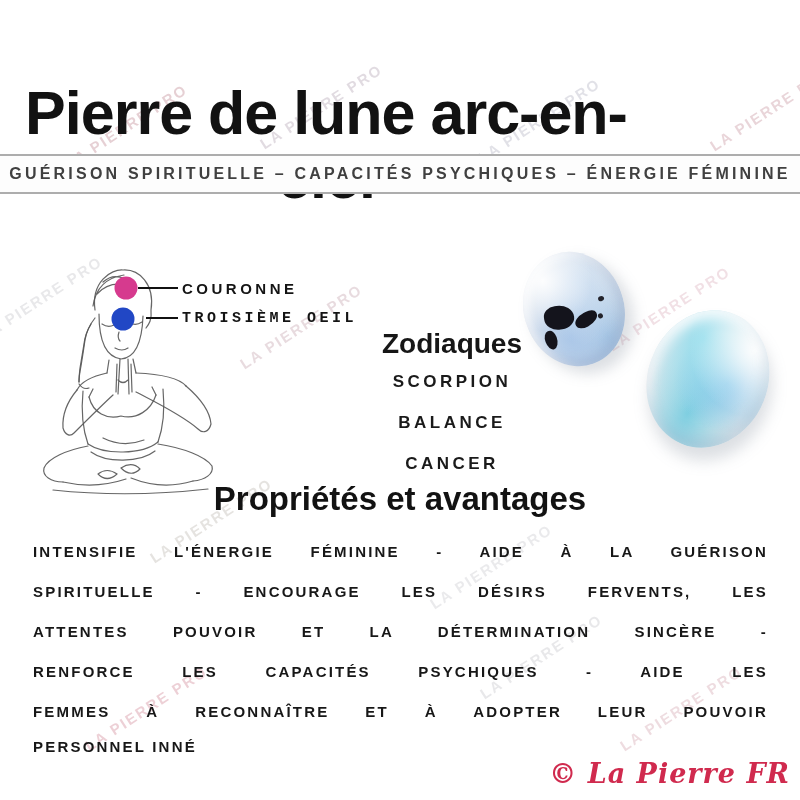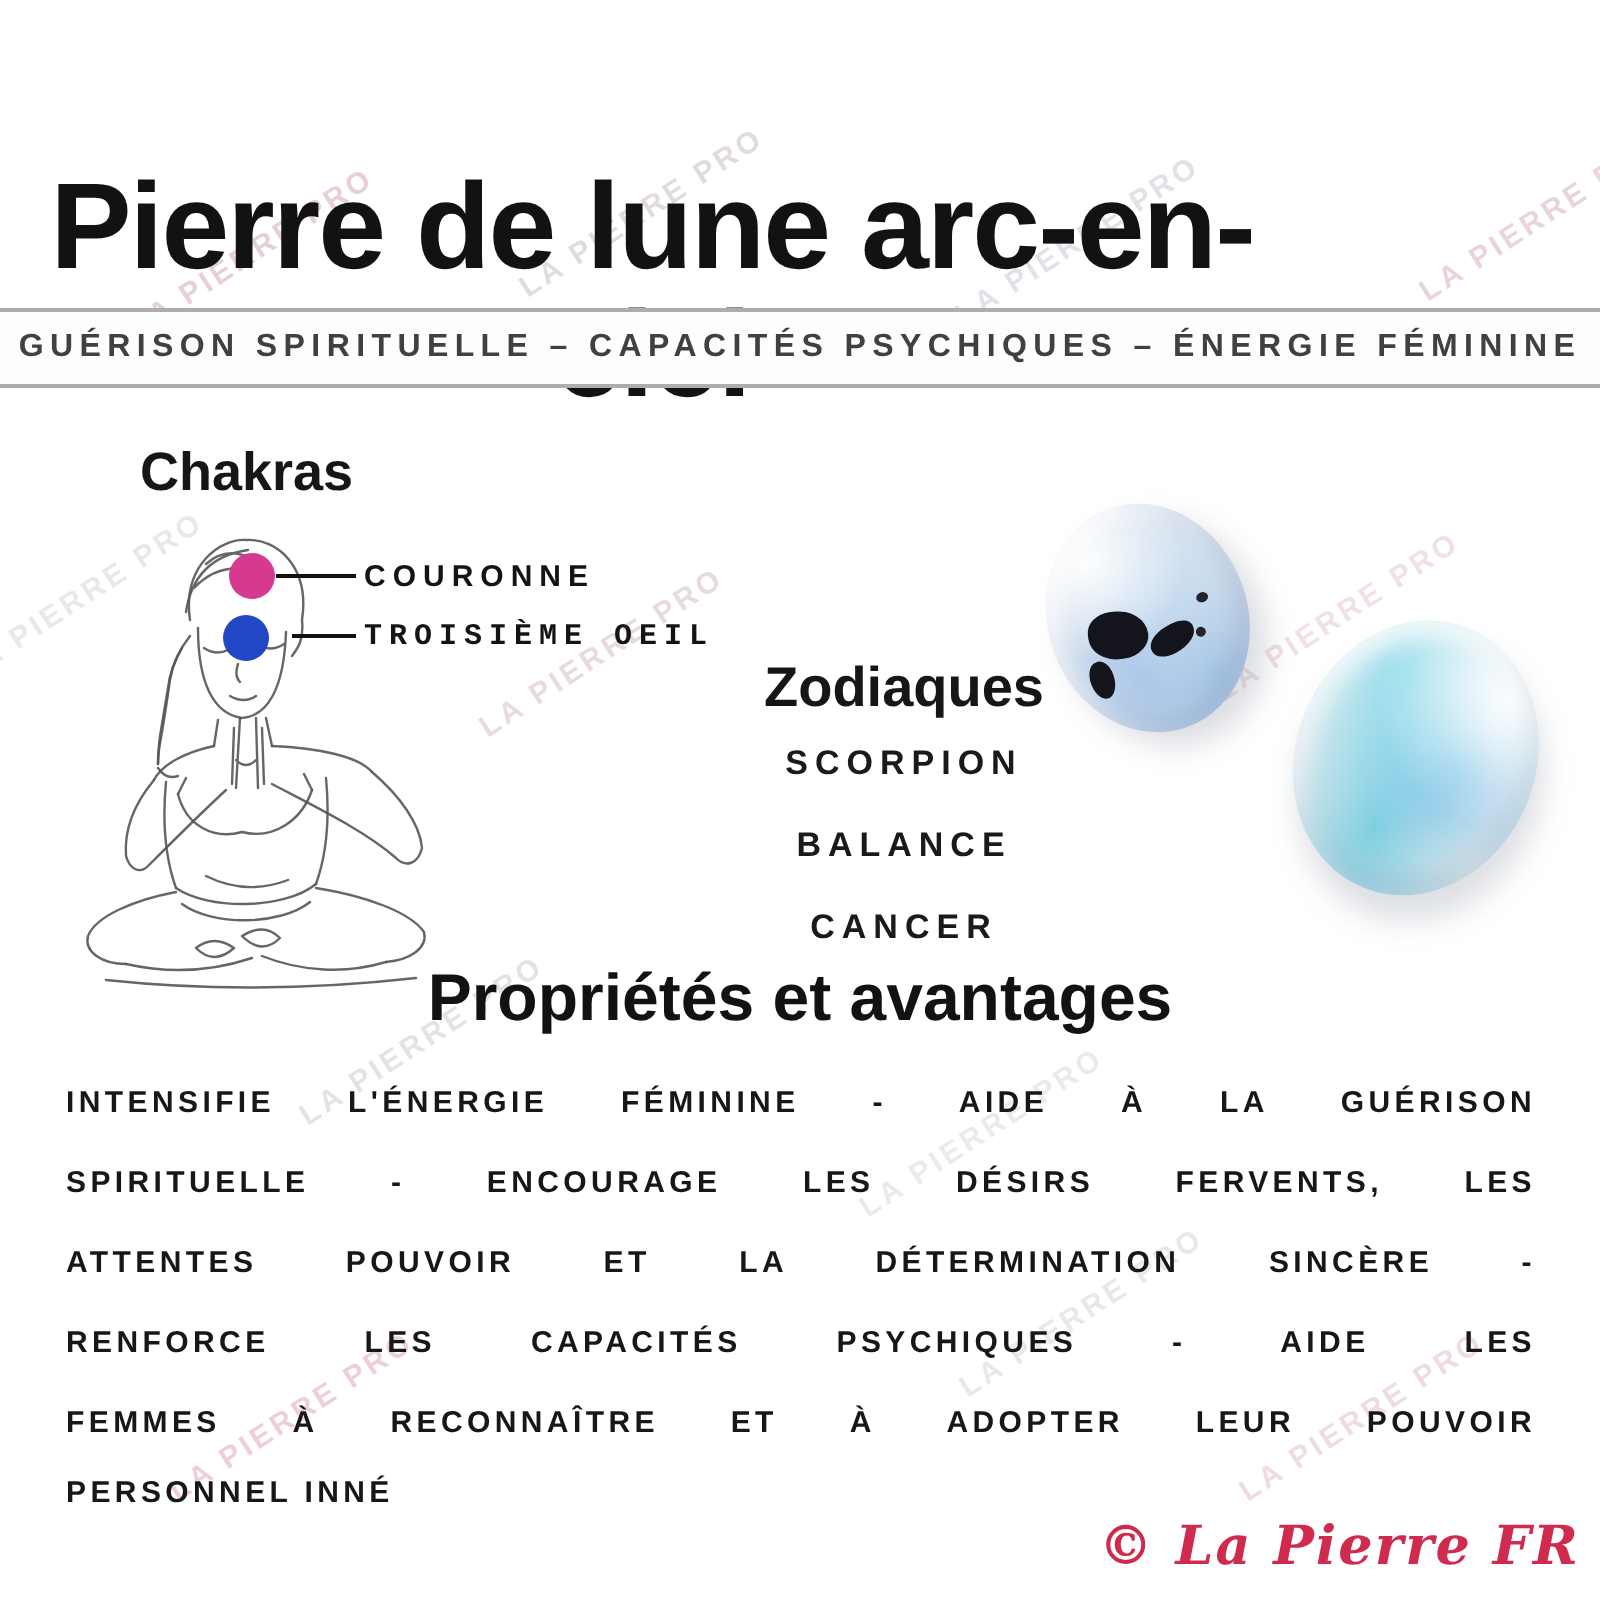--- a/index.html
+++ b/index.html
@@ -106,21 +106,20 @@
   <span class="wm" style="left:75px;top:700px;color:rgba(215,150,165,.45);">LA PIERRE PRO</span>
   <span class="wm" style="left:470px;top:648px;color:rgba(180,180,185,.3);">LA PIERRE PRO</span>
   <span class="wm" style="left:610px;top:700px;color:rgba(205,155,165,.35);">LA PIERRE PRO</span>
 
   <h1 class="title">Pierre de lune arc-en-ciel</h1>
 
   <div class="banner">
     <span class="banner-text">GUÉRISON SPIRITUELLE – CAPACITÉS PSYCHIQUES – ÉNERGIE FÉMININE</span>
   </div>
 
-  <div class="chakras-heading">Chakras</div>
 
   <div class="figure-wrap">
     <svg width="195" height="235" viewBox="0 0 195 235">
 
       <path class="sketch" d="M62,48 C58,20 78,7 90,8 C106,7 122,22 118,48 C119,58 116,62 113,66"></path>
       <path class="sketch" d="M70,20 q10,-9 22,-3 M64,32 q14,-15 35,-7 M60,44 q4,-27 31,-31"></path>
       <path class="sketch" d="M66,52 C66,80 74,95 88,97 C101,96 109,82 110,54"></path>
 
       <path class="sketch" d="M69,62 q6,4 12,1 M97,61 q6,3 12,-1"></path>
       <path class="sketch" d="M86,70 q-2,6 1,9 M82,86 q7,4 13,0"></path>

